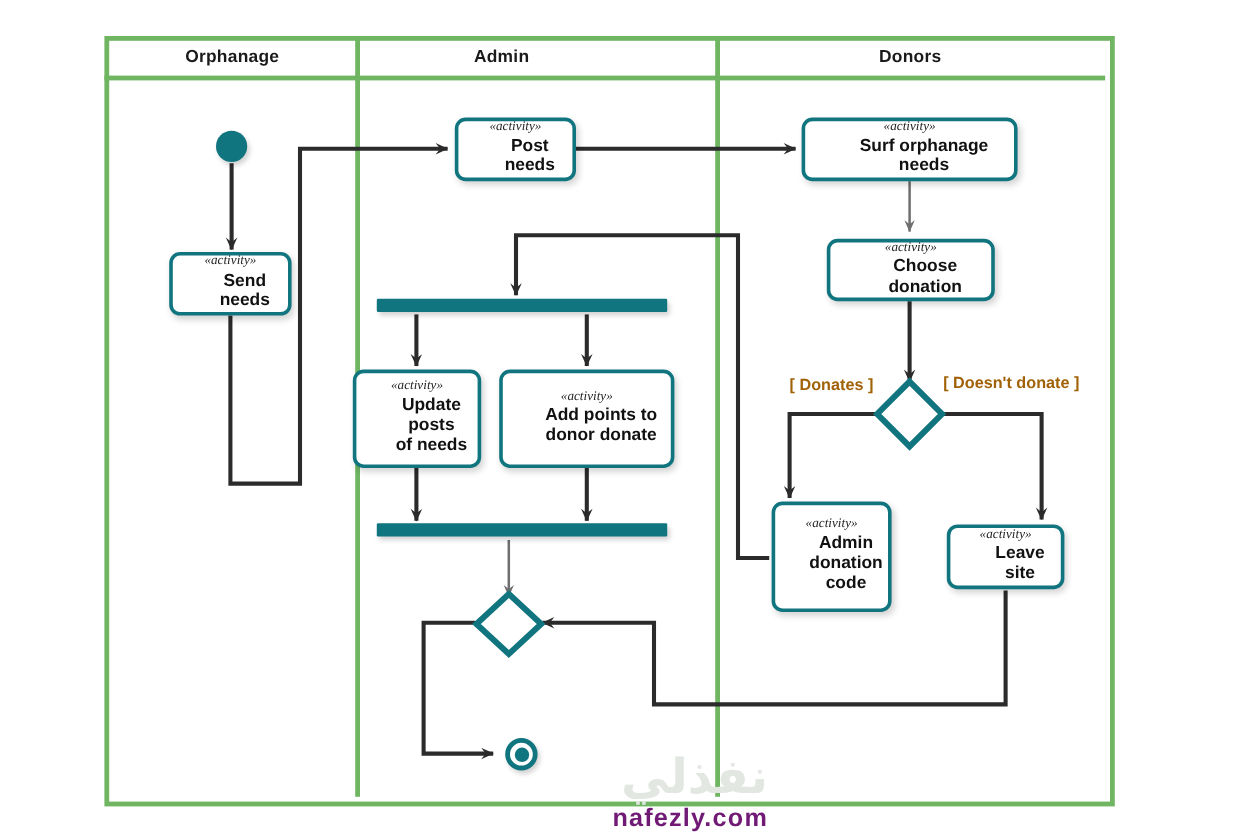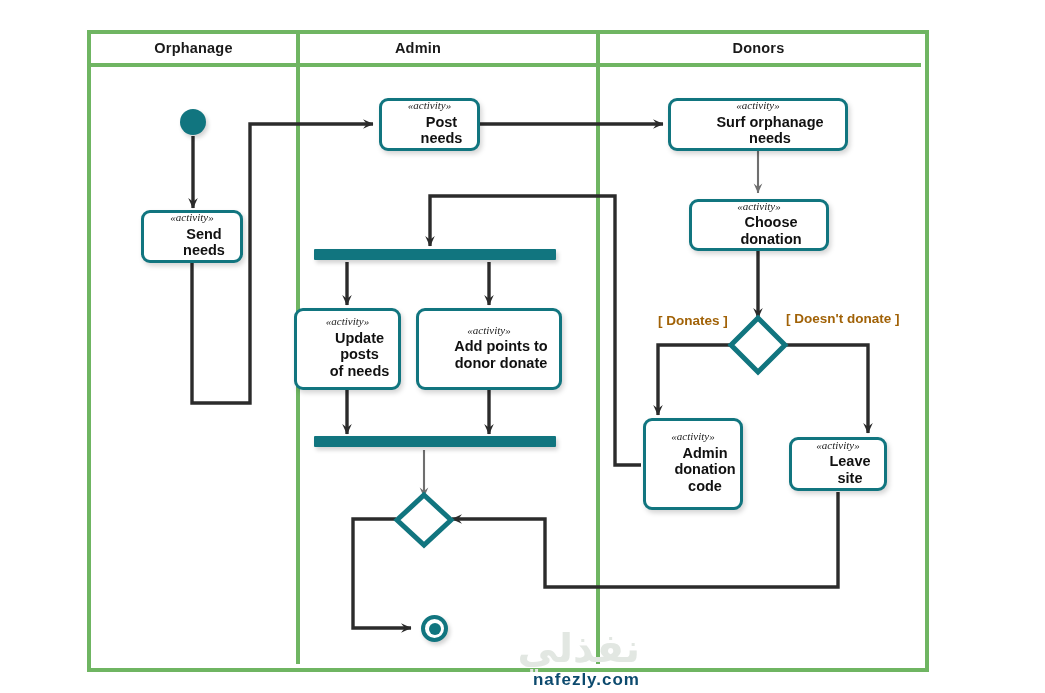--- a/index.html
+++ b/index.html
@@ -43,21 +43,21 @@
   
   .diamond{position:absolute;z-index:3;}
 
   
   .guard{position:absolute;z-index:4;font-size:13.5px;font-weight:bold;color:#a16207;white-space:nowrap;}
 
   
   .wm{position:absolute;z-index:5;text-align:right;}
   .wm-ar{font-size:40px;font-weight:bold;color:#e2e7e2;letter-spacing:5px;line-height:1;
          font-family:"DejaVu Sans",sans-serif;}
-  .wm-en{font-size:17px;font-weight:bold;color:#0c4a6e;letter-spacing:1px;line-height:1;margin-top:3px;}
+  .wm-en{font-size:21px;font-weight:bold;color:#701a75;letter-spacing:1px;line-height:1;margin-top:3px;}
 </style>
 </head>
 <body>
 
 <div id="canvas">
 
   <div class="lane-frame" style="left:87px;top:30px;width:834px;height:634px;"></div>
   <div class="lane-div" style="left:87px;top:63px;width:834px;height:4px;"></div>
   <div class="lane-div" style="left:296px;top:30px;width:4px;height:634px;"></div>
   <div class="lane-div" style="left:596px;top:30px;width:4px;height:634px;"></div>

